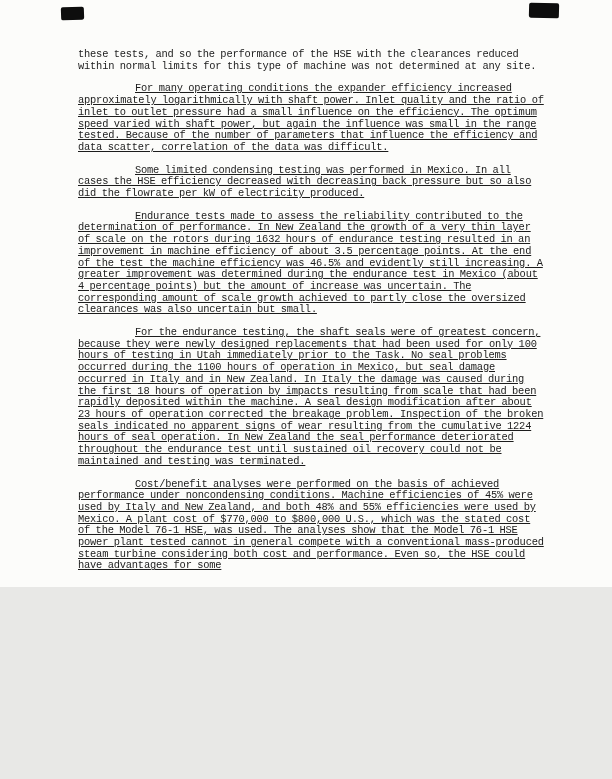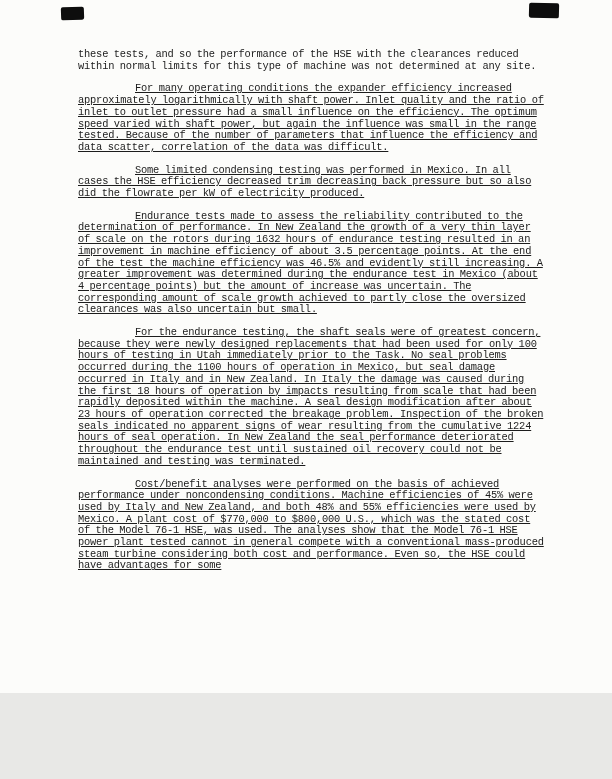--- a/index.html
+++ b/index.html
@@ -3,21 +3,21 @@
 <meta charset="utf-8">
 <style>
   html, body {
     margin: 0;
     padding: 0;
     background: #e8e8e6;
   }
   .page {
     position: relative;
     width: 612px;
-    height: 693px;
+    height: 587px;
     background: #fcfcfa;
     overflow: hidden;
     font-family: "Liberation Mono", "DejaVu Sans Mono", monospace;
     color: #1c1c1c;
   }
   .scan-mark {
     position: absolute;
     background: #0d0d0d;
     border-radius: 2px;
   }
@@ -68,21 +68,21 @@
 <body>
 
 <div class="page">
 
   <div class="scan-mark tl"></div>
   <div class="scan-mark tr"></div>
 
   <div class="text-block">
     <p>these tests, and so the performance of the HSE with the clearances reduced within normal limits for this type of machine was not determined at any site.</p>
     <p class="indent">For many operating conditions the expander efficiency increased approximately logarithmically with shaft power.  Inlet quality and the ratio of inlet to outlet pressure had a small influence on the efficiency.  The optimum speed varied with shaft power, but again the influence was small in the range tested.  Because of the number of parameters that influence the efficiency and data scatter, correlation of the data was difficult.</p>
-    <p class="indent">Some limited condensing testing was performed in Mexico.  In all cases the HSE efficiency decreased trim decreasing back pressure but so also did the flowrate per kW of electricity produced.</p>
+    <p class="indent">Some limited condensing testing was performed in Mexico.  In all cases the HSE efficiency decreased with decreasing back pressure but so also did the flowrate per kW of electricity produced.</p>
     <p class="indent">Endurance tests made to assess the reliability contributed to the determination of performance.  In New Zealand the growth of a very thin layer of scale on the rotors during 1632 hours of endurance testing resulted in an improvement in machine efficiency of about 3.5 percentage points.  At the end of the test the machine efficiency was 46.5% and evidently still increasing.  A greater improvement was determined during the endurance test in Mexico (about 4 percentage points) but the amount of increase was uncertain.  The corresponding amount of scale growth achieved to partly close the oversized clearances was also uncertain but small.</p>
     <p class="indent">For the endurance testing, the shaft seals were of greatest concern, because they were newly designed replacements that had been used for only 100 hours of testing in Utah immediately prior to the Task.  No seal problems occurred during the 1100 hours of operation in Mexico, but seal damage occurred in Italy and in New Zealand.  In Italy the damage was caused during the first 18 hours of operation by impacts resulting from scale that had been rapidly deposited within the machine. A seal design modification after about 23 hours of operation corrected the breakage problem.  Inspection of the broken seals indicated no apparent signs of wear resulting from the cumulative 1224 hours of seal operation.  In New Zealand the seal performance deteriorated throughout the endurance test until sustained oil recovery could not be maintained and testing was terminated.</p>
     <p class="indent">Cost/benefit analyses were performed on the basis of achieved performance under noncondensing conditions.  Machine efficiencies of 45% were used by Italy and New Zealand, and both 48% and 55% efficiencies were used by Mexico.  A plant cost of $770,000 to $800,000 U.S., which was the stated cost of the Model 76-1 HSE, was used.  The analyses show that the Model 76-1 HSE power plant tested cannot in general compete with a conventional mass-produced steam turbine considering both cost and performance.  Even so, the HSE could have advantages for some</p>
   </div>
 
   <div class="page-number">xii</div>
 
 </div>
 
 </body></html>

